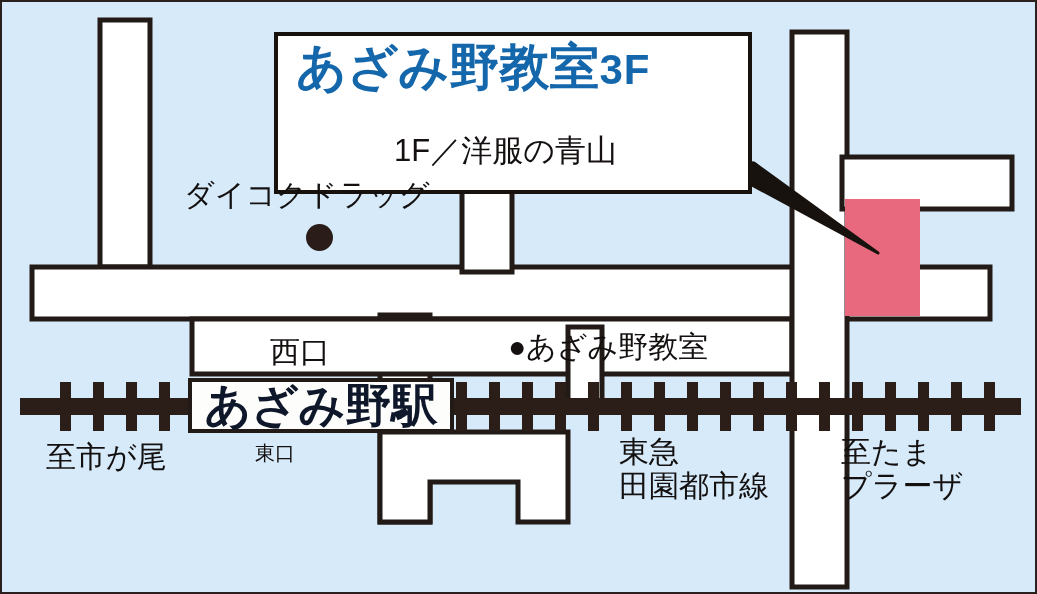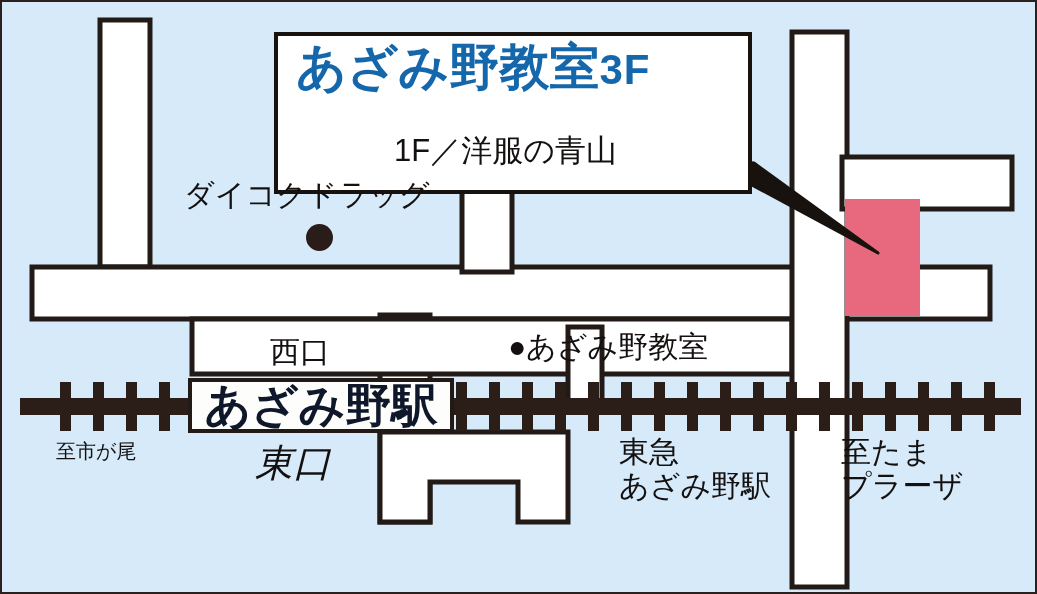--- a/index.html
+++ b/index.html
@@ -67,22 +67,22 @@
     left:0;top:0;width:100%;height:100%;
     display:flex;align-items:center;justify-content:center;
     font-size:46px;font-weight:bold;color:#0f172a;
     white-space:pre;
     font-family:Liberation Serif, serif;
   }
 
   .lbl-daikoku{left:182px;top:176px;font-size:30px;}
   .lbl-seven  {left:506px;top:328px;font-size:30px;}
   .lbl-west   {left:253px;top:333px;font-size:30px;margin-left:15px;}
-  .lbl-east   {left:253px;top:440px;font-size:38px;font-style:italic;}
-  .lbl-ichigao{left:54px; top:438px;font-size:20px;}
+  .lbl-east   {left:253px;top:440px;font-size:20px;}
+  .lbl-ichigao{left:44px; top:438px;font-size:30px;}
   .lbl-tokyu  {left:617px;top:433px;font-size:30px;}
   .lbl-tama   {left:839px;top:433px;font-size:30px;}
 
   .poi-dot{position:absolute;border-radius:50%;background:#2a1d19;}
   #dot-daikoku{left:304px;top:222px;width:27px;height:27px;}
 </style>
 </head>
 <body>
 
 <div id="map-root">
@@ -162,17 +162,17 @@
   </div>
 
   <div class="poi-dot" id="dot-daikoku"></div>
 
   <div class="map-label lbl-daikoku">ダイコクドラッグ</div>
   <div class="map-label lbl-seven">●あざみ野教室</div>
   <div class="map-label lbl-west">西口</div>
   <div class="map-label lbl-east">東口</div>
   <div class="map-label lbl-ichigao">至市が尾</div>
   <div class="map-label lbl-tokyu">東急
-あざみ野駅</div>
+田園都市線</div>
   <div class="map-label lbl-tama">至たま
 プラーザ</div>
 
 </div>
 
 </body></html>

